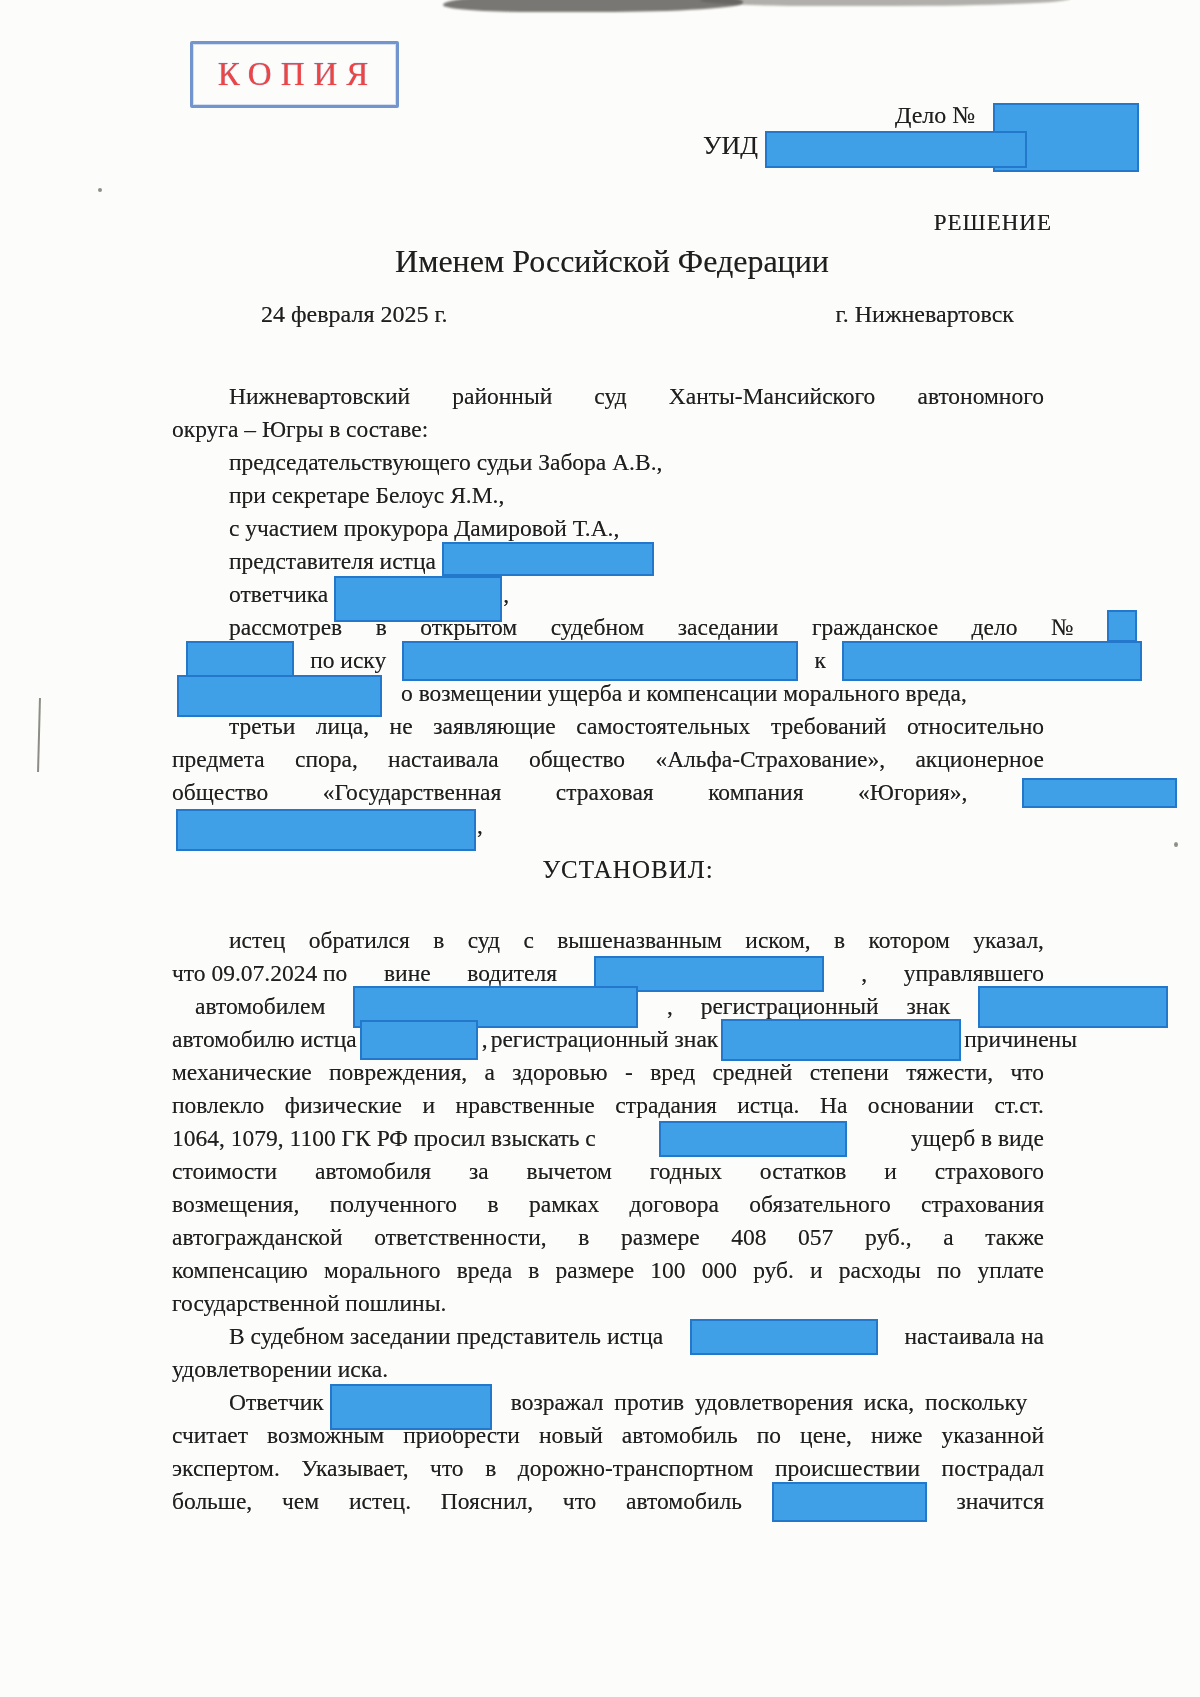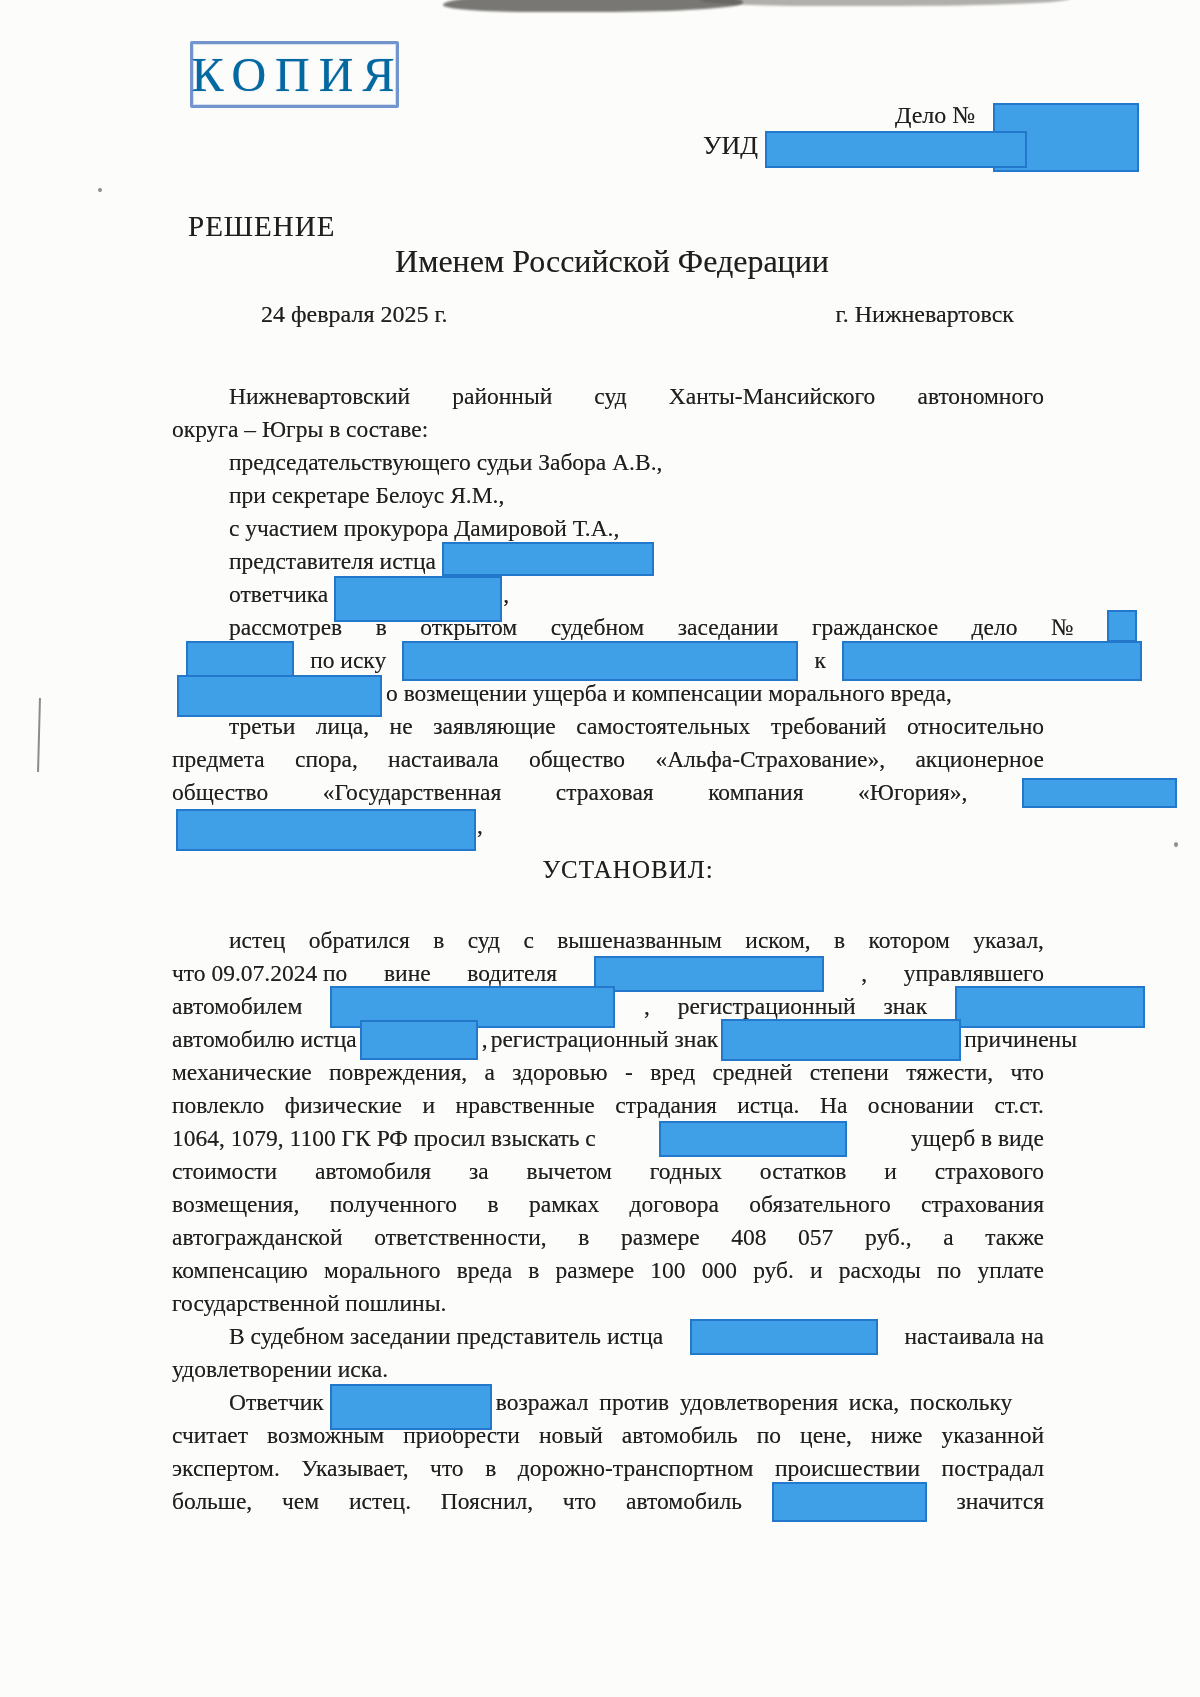--- a/index.html
+++ b/index.html
@@ -21,53 +21,53 @@
   .speck.b{left:1174px;top:842px;width:4px;height:5px;}
 
   
   .stamp{
     position:absolute;left:190px;top:41px;width:203px;height:61px;
     border:3px solid rgba(99,137,200,.9);border-radius:2px;
     display:flex;align-items:center;justify-content:center;
     box-shadow:inset 0 0 0 1px rgba(99,137,200,.25);
   }
   .stamp-text{
-    font-size:48px;letter-spacing:9px;color:#0369a1;padding-left:6px;
+    font-size:33px;letter-spacing:9px;color:#ef4444;padding-left:6px;
     text-shadow:0 0 1px rgba(93,132,201,.8);
   }
 
   
   .case-label{position:absolute;left:895px;top:102px;font-size:24px;}
   .uid-label{position:absolute;left:703px;top:131px;font-size:26px;}
   .redact-abs{position:absolute;background:#3fa0e8;border:2px solid #2478cb;box-sizing:border-box;}
   .case-box{left:993px;top:103px;width:146px;height:69px;z-index:1;}
   .uid-box{left:765px;top:131px;width:262px;height:37px;z-index:2;}
 
   
-  .title{position:absolute;left:188px;top:210px;width:880px;text-align:left;font-size:29px;letter-spacing:1px;}
+  .title{position:absolute;left:172px;top:210px;width:880px;text-align:right;font-size:23px;letter-spacing:1px;}
   .subtitle{position:absolute;left:172px;top:243px;width:880px;text-align:center;font-size:32px;}
   .date-row{position:absolute;left:261px;top:301px;width:753px;display:flex;justify-content:space-between;font-size:24px;}
   .section-heading{position:absolute;left:188px;top:856px;width:880px;text-align:center;font-size:25px;letter-spacing:1px;}
 
   
   .block{position:absolute;left:172px;width:872px;font-size:23.5px;}
   .block-a{top:380px;}
   .block-b{top:924px;}
   .line{height:33px;line-height:33px;box-sizing:border-box;white-space:nowrap;}
   .line.indent{padding-left:57px;}
   .line.justify{white-space:normal;text-align:justify;text-align-last:justify;}
   .line.between{display:flex;justify-content:space-between;align-items:baseline;}
   .line.start{display:flex;justify-content:flex-start;align-items:baseline;}
   .seg{white-space:pre;}
   .redact{
     display:inline-block;background:#3fa0e8;border:2px solid #2478cb;
     box-sizing:border-box;align-self:center;flex:none;
   }
   .line.start .seg + .redact{margin-left:6px;}
-  .line.start .redact + .seg{margin-left:4px;}
+  .line.start .redact + .seg{margin-left:19px;}
   .line.start .redact + .seg.suffix{margin-left:1px;}
   .seg.suffix{margin-left:1px;}
 </style>
 </head>
 <body>
 
 <div class="page">
 
   <div class="smudge s1"></div>
   <div class="smudge s2"></div>
@@ -150,21 +150,21 @@
   <div class="block block-b" id="block-established">
       <div class="line justify indent"><span class="seg">истец обратился в суд с вышеназванным иском, в котором указал,</span></div>
       <div class="line between">
         <span class="seg">что 09.07.2024 по</span>
         <span class="seg">вине</span>
         <span class="seg">водителя</span>
         <span class="redact" style="width: 230px; height: 36px;"></span>
         <span class="seg suffix">,</span>
         <span class="seg">управлявшего</span>
       </div>
-      <div class="line between" style="width: 973px;">
+      <div class="line between" style="width: 973px; margin-left: 23px;">
         <span class="seg">автомобилем</span>
         <span class="redact" style="width: 285px; height: 42px;"></span>
         <span class="seg suffix">,</span>
         <span class="seg">регистрационный</span>
         <span class="seg">знак</span>
         <span class="redact" style="width: 190px; height: 42px;"></span>
       </div>
       <div class="line between" style="width: 905px;">
         <span class="seg">автомобилю истца</span>
         <span class="redact" style="width: 118px; height: 40px;"></span>

